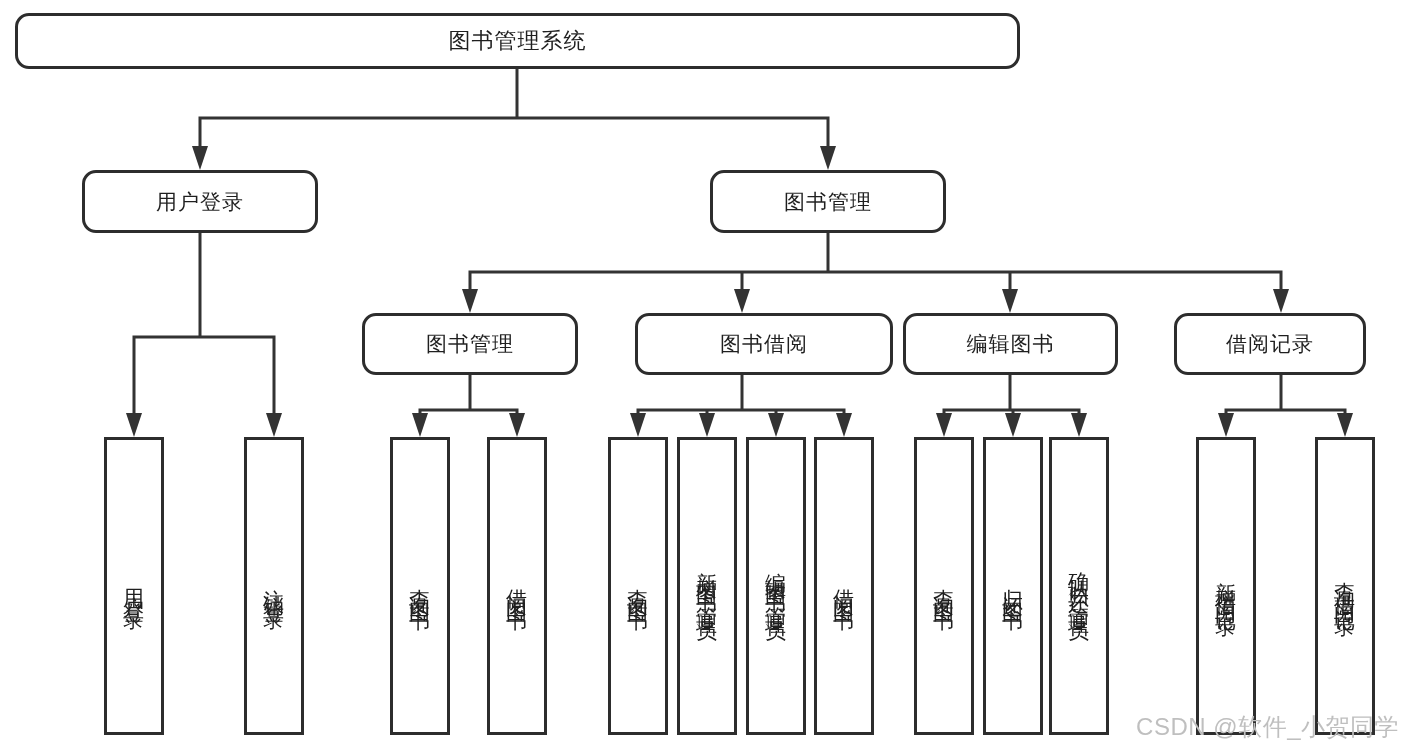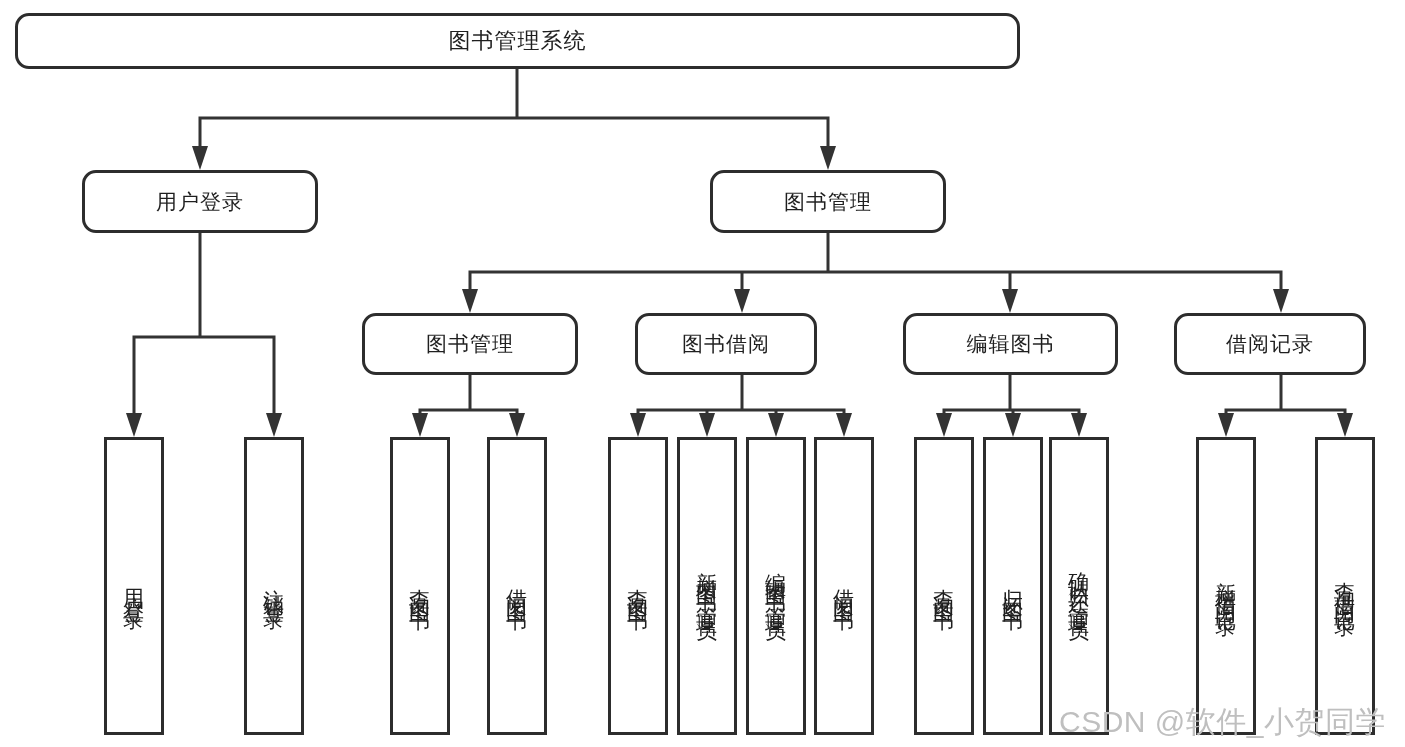--- a/index.html
+++ b/index.html
@@ -48,23 +48,23 @@
   }
   .box.v span {
     writing-mode: vertical-rl;
     text-orientation: mixed;
     font-size: 21px;
     line-height: 1;
     letter-spacing: 7px;
   }
   .watermark {
     position: absolute;
-    right: 19px;
+    right: 6px;
     bottom: 4px;
-    font-size: 30px;
+    font-size: 24px;
     color: #bfbfbf;
     letter-spacing: 0.5px;
     z-index: 5;
     white-space: nowrap;
   }
 </style>
 </head>
 <body>
 
 <div class="canvas">
@@ -131,21 +131,21 @@
   <div class="box h" style="left:82px; top:170px; width:236px; height:63px;">
     <span>用户登录</span>
   </div>
   <div class="box h" style="left:710px; top:170px; width:236px; height:63px;">
     <span>图书管理</span>
   </div>
 
   <div class="box h" style="left:362px; top:313px; width:216px; height:62px;">
     <span>图书管理</span>
   </div>
-  <div class="box h" style="left:635px; top:313px; width:182px; height:62px;">
+  <div class="box h" style="left:635px; top:313px; width:258px; height:62px;">
     <span>图书借阅</span>
   </div>
   <div class="box h" style="left:903px; top:313px; width:215px; height:62px;">
     <span>编辑图书</span>
   </div>
   <div class="box h" style="left:1174px; top:313px; width:192px; height:62px;">
     <span>借阅记录</span>
   </div>
 
   <div class="box v" style="left:104px;">

